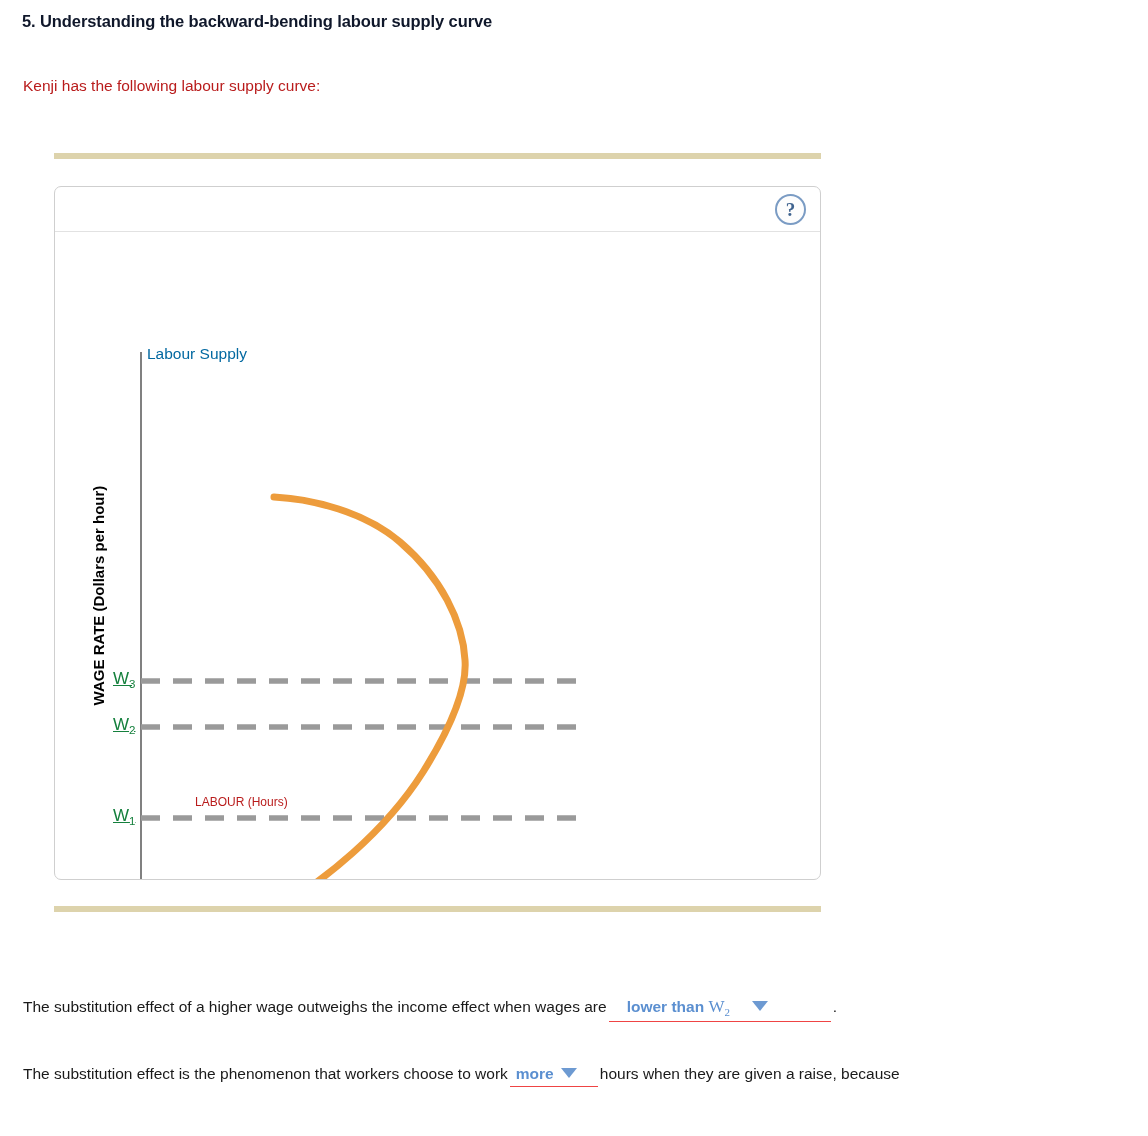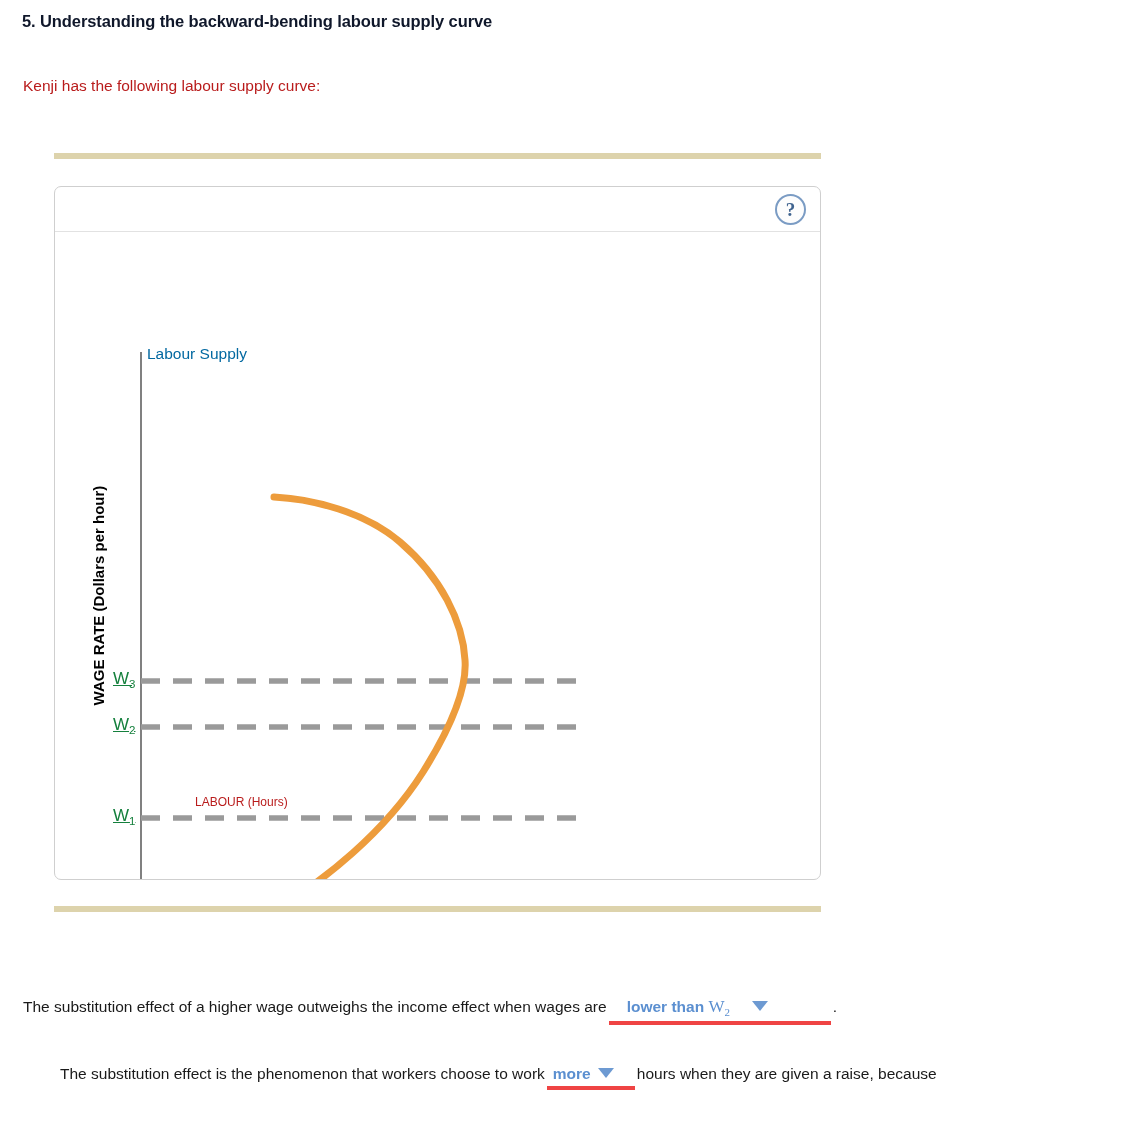--- a/index.html
+++ b/index.html
@@ -137,27 +137,27 @@
     font-size: 11.5px;
   }
 
   .sentence {
     position: absolute;
     font-size: 15.5px;
     color: #1a1a1a;
     white-space: nowrap;
   }
   .s1 { left: 23px; top: 997px; }
-  .s2 { left: 23px; top: 1065px; margin-left: 37px; }
+  .s2 { left: 23px; top: 1065px; }
   .s3 { left: 23px; top: 1098px; }
 
   .dropdown {
     display: inline-block;
     position: relative;
-    border-bottom: 4px solid #ef4444;
+    border-bottom: 1px solid #ef4444;
     color: #5b8fd0;
     font-weight: bold;
     font-size: 15.5px;
     vertical-align: baseline;
     padding: 0 2px 3px 2px;
     box-sizing: border-box;
     text-align: left;
   }
   .dd-text {
     display: inline-block;

